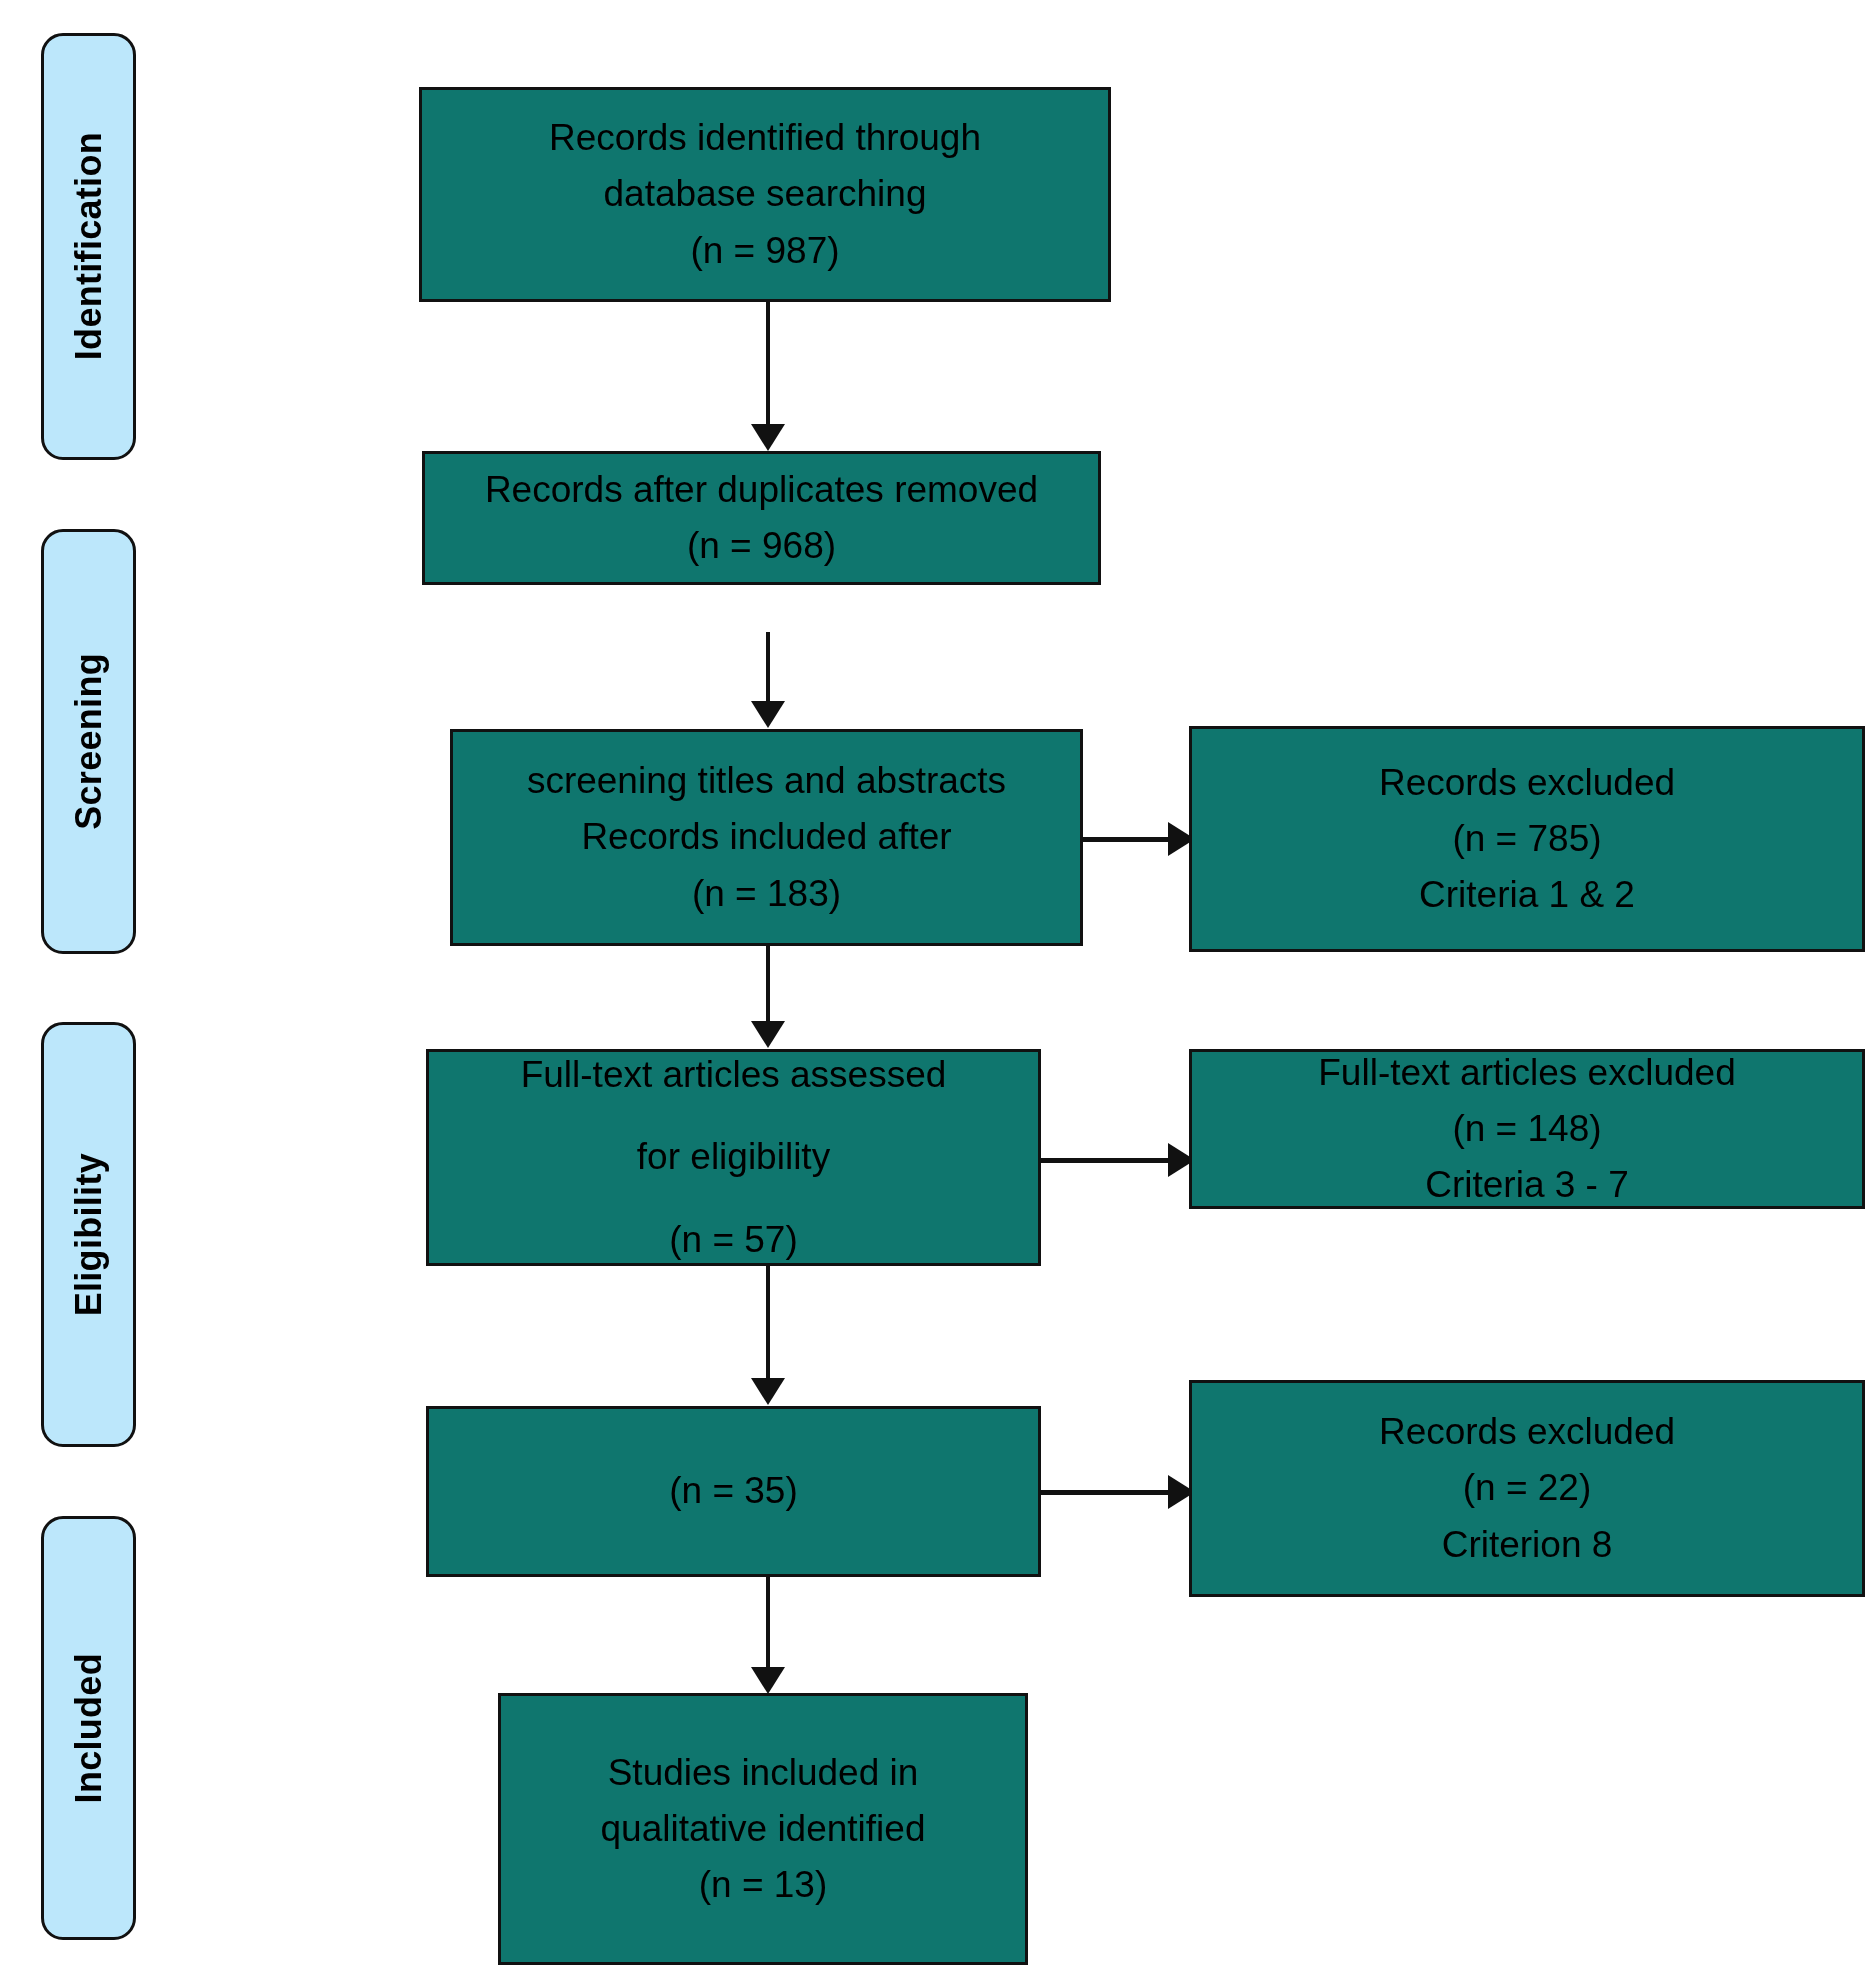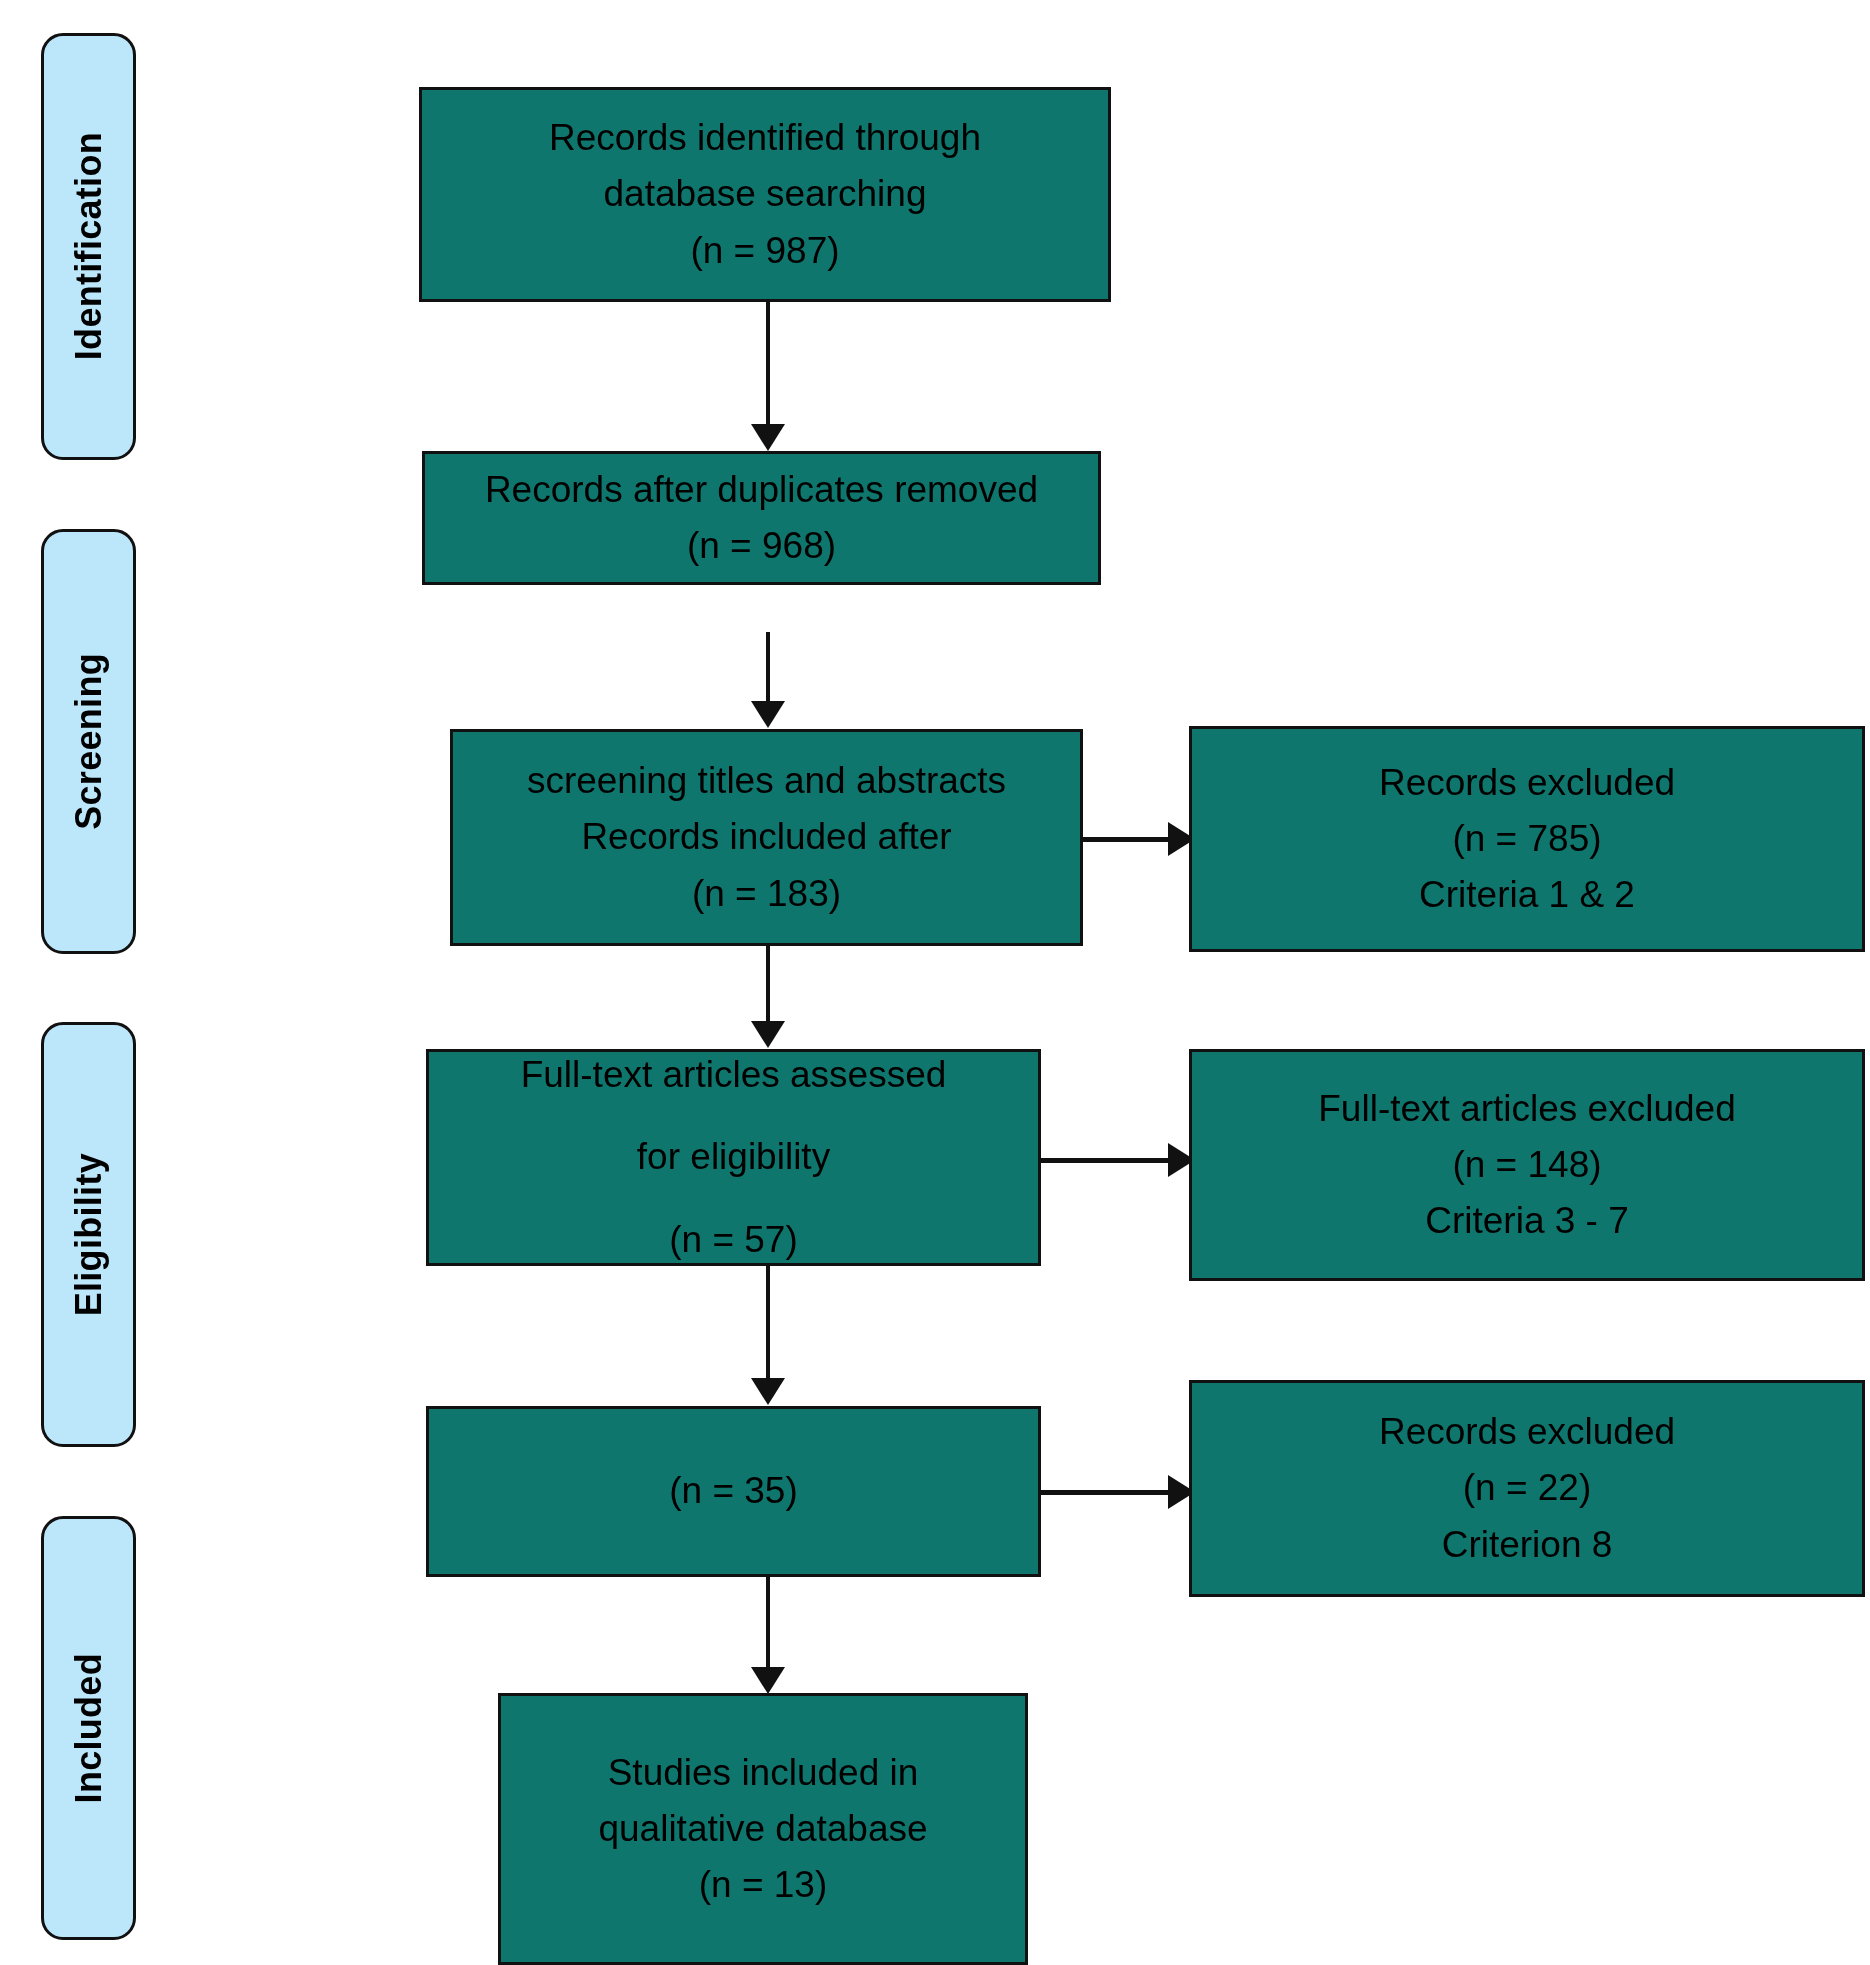--- a/index.html
+++ b/index.html
@@ -149,21 +149,21 @@
 
   <div class="flow-box" style="left:426px; top:1049px; width:615px; height:217px;gap:26px;">
     <div class="line">Full-text articles assessed</div>
     <div class="line">for eligibility</div>
     <div class="line">(n = 57)</div>
   </div>
 
   <div class="h-line" style="left:1041px; top:1158px; width:130px;"></div>
   <div class="h-arrow-head" style="left:1168px; top:1143px;"></div>
 
-  <div class="flow-box" style="left:1189px; top:1049px; width:676px; height:232px;">
+  <div class="flow-box" style="left:1189px; top:1049px; width:676px; height:160px;">
     <div class="line">Full-text articles excluded</div>
     <div class="line">(n = 148)</div>
     <div class="line">Criteria 3 - 7</div>
   </div>
 
   <div class="v-line" style="left:766px; top:1266px; height:114px;"></div>
   <div class="v-arrow-head" style="left:751px; top:1378px;"></div>
 
   <div class="flow-box" style="left:426px; top:1406px; width:615px; height:171px;">
     <div class="line">(n = 35)</div>
@@ -176,18 +176,18 @@
     <div class="line">Records excluded</div>
     <div class="line">(n = 22)</div>
     <div class="line">Criterion 8</div>
   </div>
 
   <div class="v-line" style="left:766px; top:1577px; height:92px;"></div>
   <div class="v-arrow-head" style="left:751px; top:1667px;"></div>
 
   <div class="flow-box" style="left:498px; top:1693px; width:530px; height:272px;">
     <div class="line">Studies included in</div>
-    <div class="line">qualitative database</div>
+    <div class="line">qualitative identified</div>
     <div class="line">(n = 13)</div>
   </div>
 
 </div>
 
 
 </body></html>

